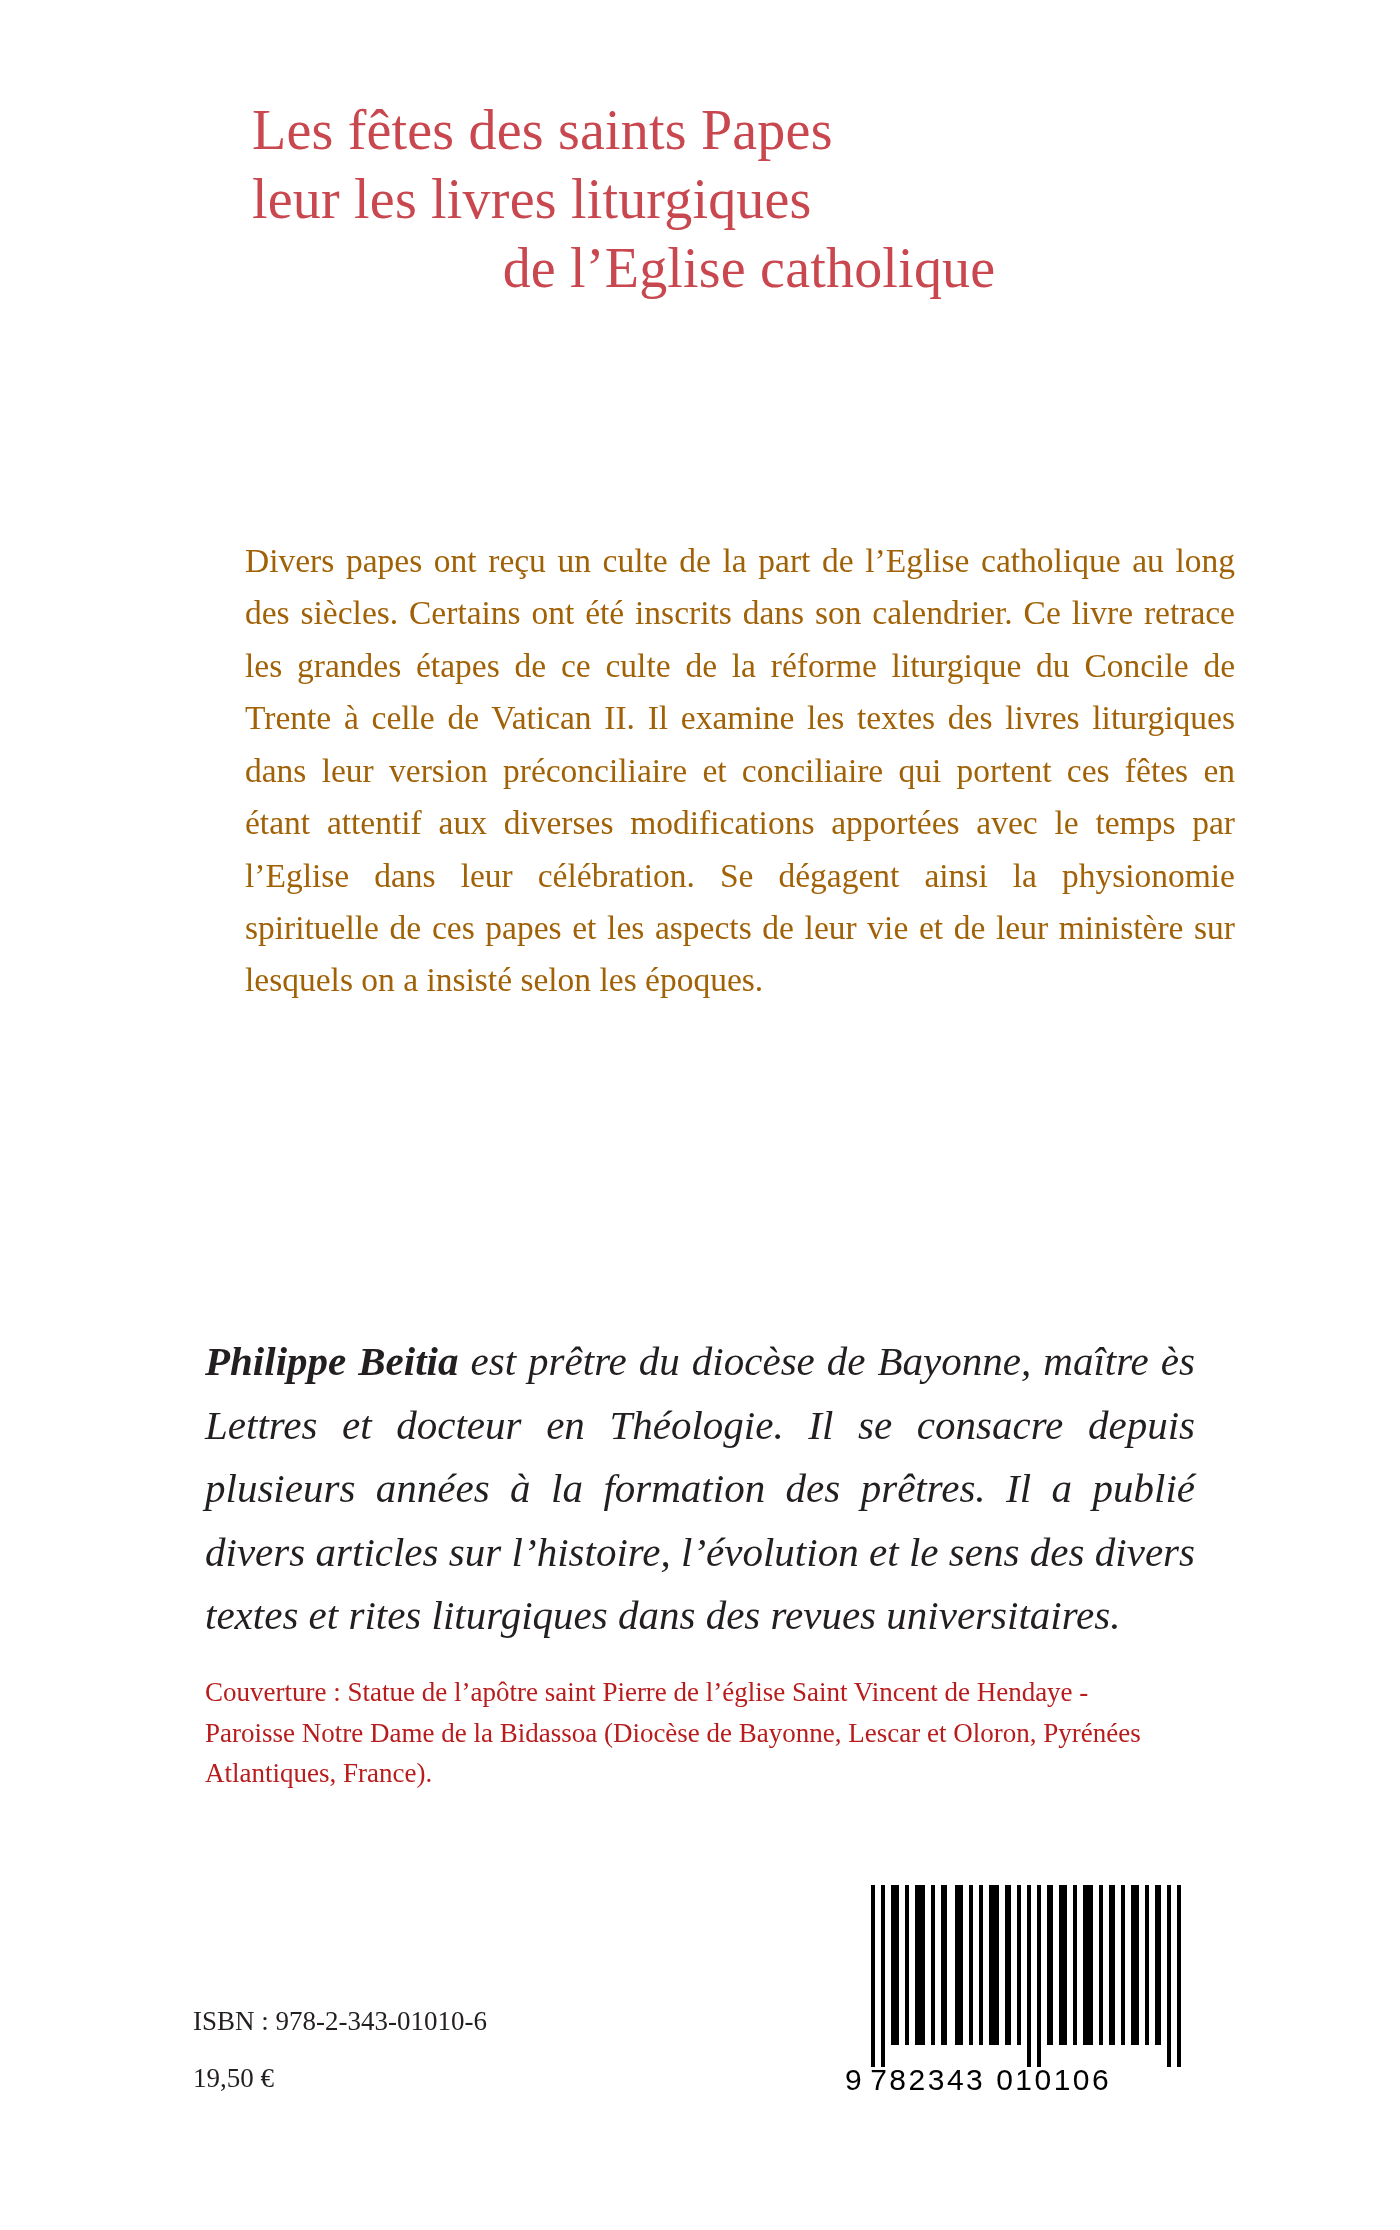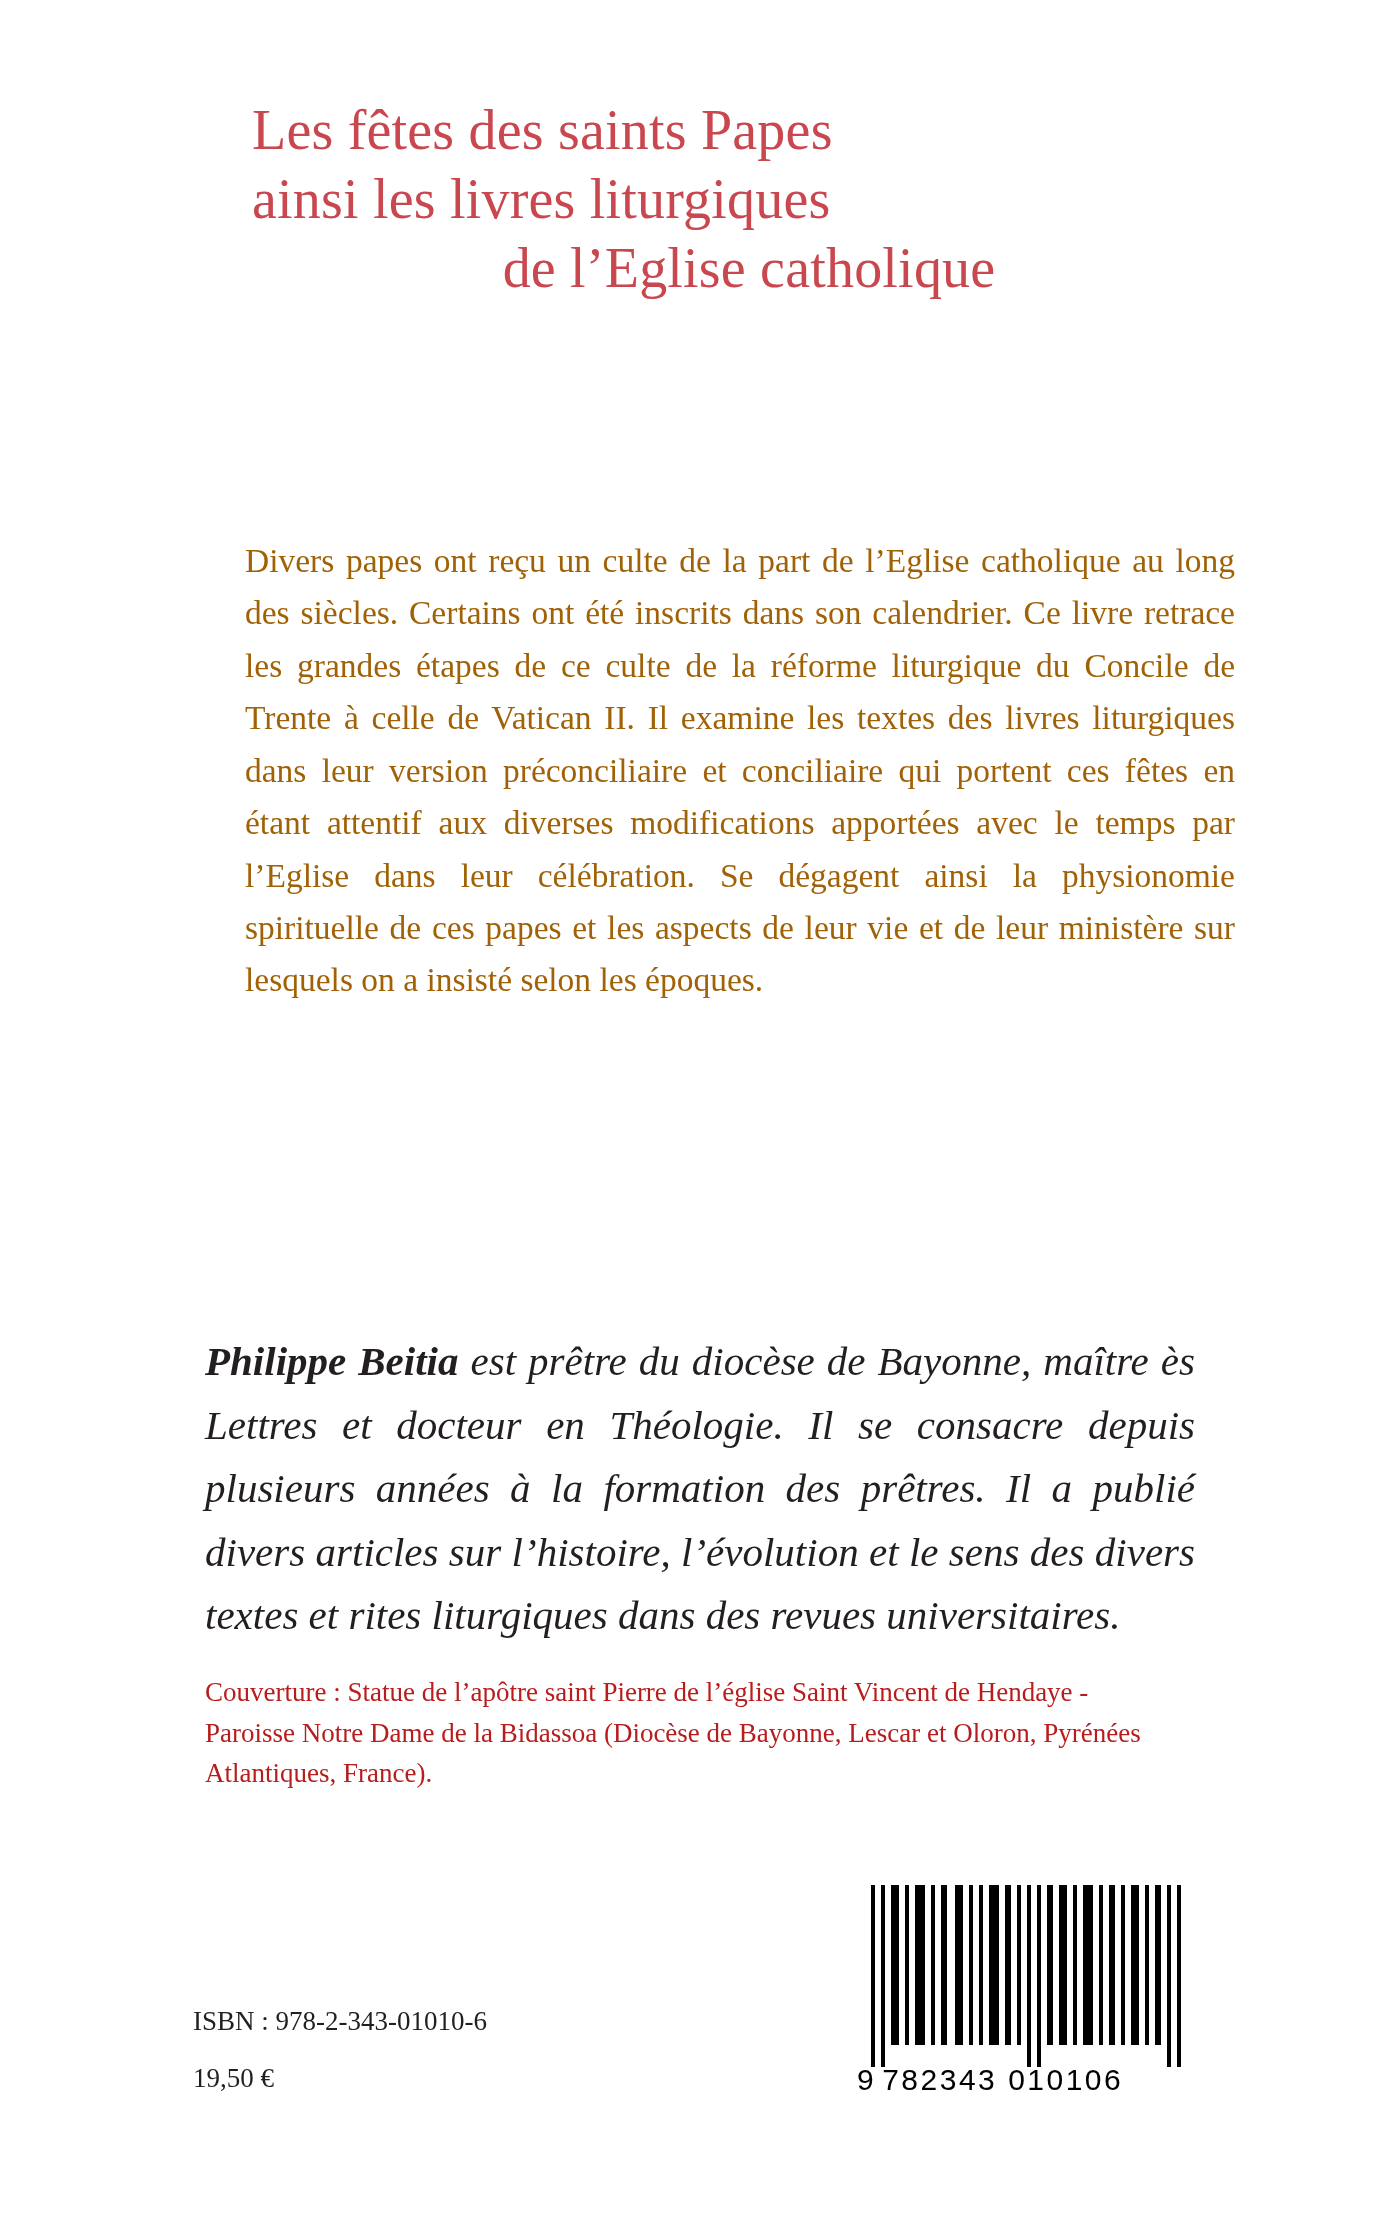--- a/index.html
+++ b/index.html
@@ -120,32 +120,31 @@
   .barcode .digits {
     position: absolute;
     top: 178px;
     left: 0;
     width: 330px;
     font-family: "Liberation Sans", sans-serif;
     font-size: 30px;
     letter-spacing: 2.5px;
     color: #000;
     white-space: nowrap;
-    margin-left: 12px;
   }
   .barcode .digits .lead { margin-right: 6px; }
 </style>
 </head>
 <body>
 
 <div class="page">
 
   <div class="title-block">
     <div class="title-line l1">Les fêtes des saints Papes</div>
-    <div class="title-line l2">ainsi les livres liturgiques</div>
+    <div class="title-line l2">leur les livres liturgiques</div>
     <div class="title-line l3">de l’Eglise catholique</div>
   </div>
 
   <div class="blurb">Divers papes ont reçu un culte de la part de l’Eglise catholique au long des siècles. Certains ont été inscrits dans son calendrier. Ce livre retrace les grandes étapes de ce culte de la réforme liturgique du Concile de Trente à celle de Vatican II. Il examine les textes des livres liturgiques dans leur version préconciliaire et conciliaire qui portent ces fêtes en étant attentif aux diverses modifications apportées avec le temps par l’Eglise dans leur célébration. Se dégagent ainsi la physionomie spirituelle de ces papes et les aspects de leur vie et de leur ministère sur lesquels on a insisté selon les époques.</div>
 
   <div class="bio"><span class="name">Philippe Beitia</span><span> est prêtre du diocèse de Bayonne, maître ès Lettres et docteur en Théologie. Il se consacre depuis plusieurs années à la formation des prêtres. Il a publié divers articles sur l’histoire, l’évolution et le sens des divers textes et rites liturgiques dans des revues universitaires.</span></div>
 
   <div class="credit">Couverture : Statue de l’apôtre saint Pierre de l’église Saint Vincent de Hendaye - Paroisse Notre Dame de la Bidassoa (Diocèse de Bayonne, Lescar et Oloron, Pyrénées Atlantiques, France).</div>
 
   <div class="isbn-block">

